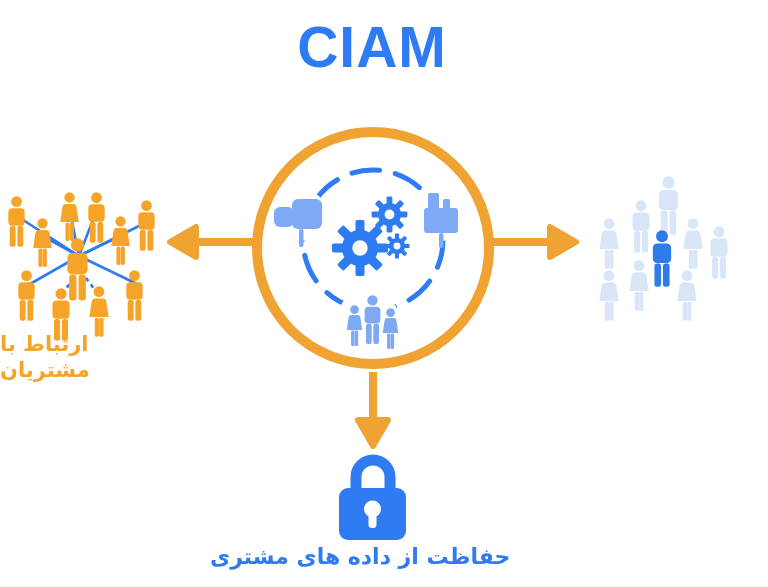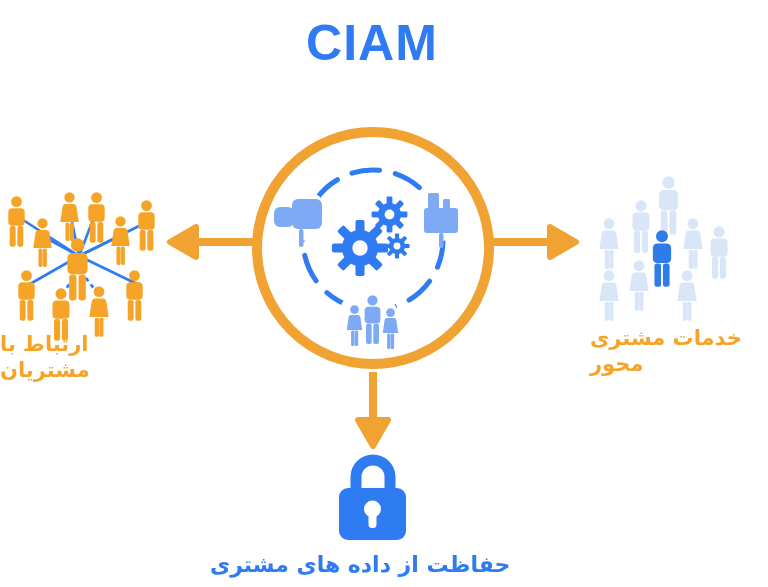--- a/index.html
+++ b/index.html
@@ -1,25 +1,25 @@
 <!DOCTYPE html>
 <html><head>
 <meta charset="utf-8">
 <style>
   html,body{margin:0;padding:0;background:#ffffff;}
   #stage{position:relative;width:768px;height:587px;background:#ffffff;overflow:hidden;
          font-family:"DejaVu Sans",sans-serif;}
   .abs{position:absolute;}
   #title{left:0;top:14px;width:744px;text-align:center;
-         font-size:50px;font-weight:bold;color:#2e7bf3;letter-spacing:1px;
+         font-size:57px;font-weight:bold;color:#2e7bf3;letter-spacing:1px;
          font-family:"Liberation Sans","DejaVu Sans",sans-serif;}
   .node-label{font-weight:bold;font-size:21px;text-align:left;direction:rtl;line-height:1.25;}
   #label-left{left:0;top:331px;width:180px;color:#f5a428;}
   #label-right{left:590px;top:325px;width:178px;color:#f5a428;}
-  #label-bottom{left:210px;top:543px;width:326px;color:#2e7bf2;font-size:22px;margin-top:8px;}
+  #label-bottom{left:210px;top:543px;width:326px;color:#2e7bf2;font-size:22px;}
   svg{display:block;}
 </style>
 </head>
 <body>
 
 <div id="stage">
 
   <div id="title" class="abs">CIAM</div>
 
   <svg class="abs" style="left:0;top:0" width="768" height="587" viewBox="0 0 768 587">
@@ -142,17 +142,16 @@
     <g>
       <path d="M356,492 v-15 a17,17 0 0 1 34,0 v15" fill="none" stroke="#2e7bf2" stroke-width="11"></path>
       <rect x="339" y="488" width="67" height="52" rx="9" fill="#2e7bf2"></rect>
       <circle cx="372.5" cy="509" r="8.5" fill="#ffffff"></circle>
       <rect x="368.5" y="511" width="8" height="17" rx="3.5" fill="#ffffff"></rect>
     </g>
   </svg>
 
   <div id="label-left" class="abs node-label" dir="rtl">ارتباط با مشتریان</div>
 
-  <div id="label-right" class="abs node-label" dir="rtl">خدمات مشتری محور</div>
 
   <div id="label-bottom" class="abs node-label" dir="rtl">حفاظت از داده های مشتری</div>
 
 </div>
 
 </body></html>

